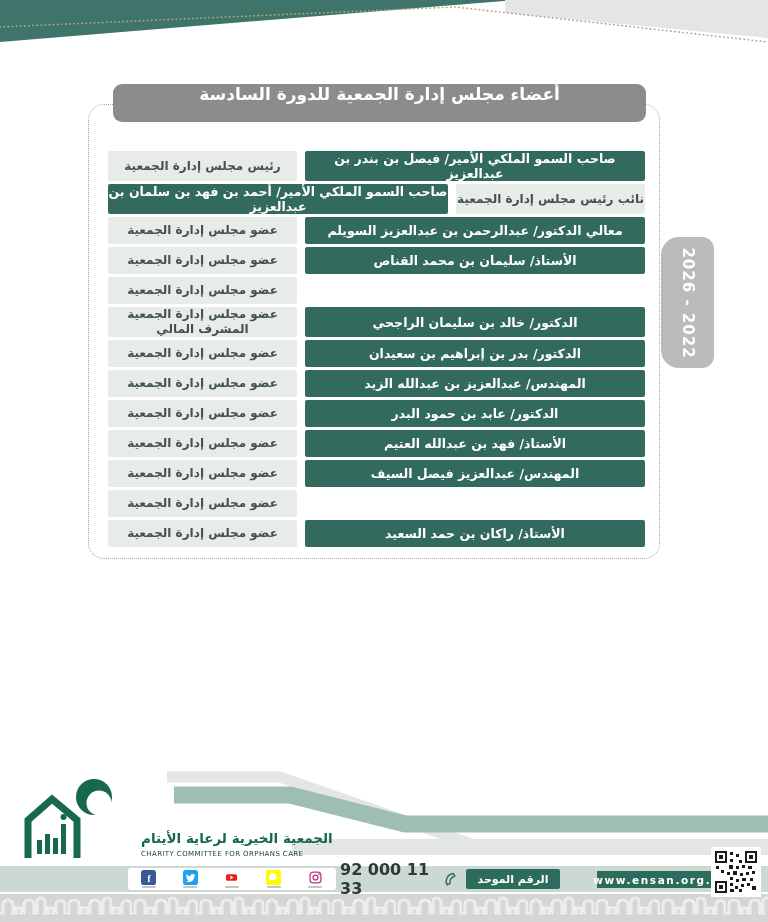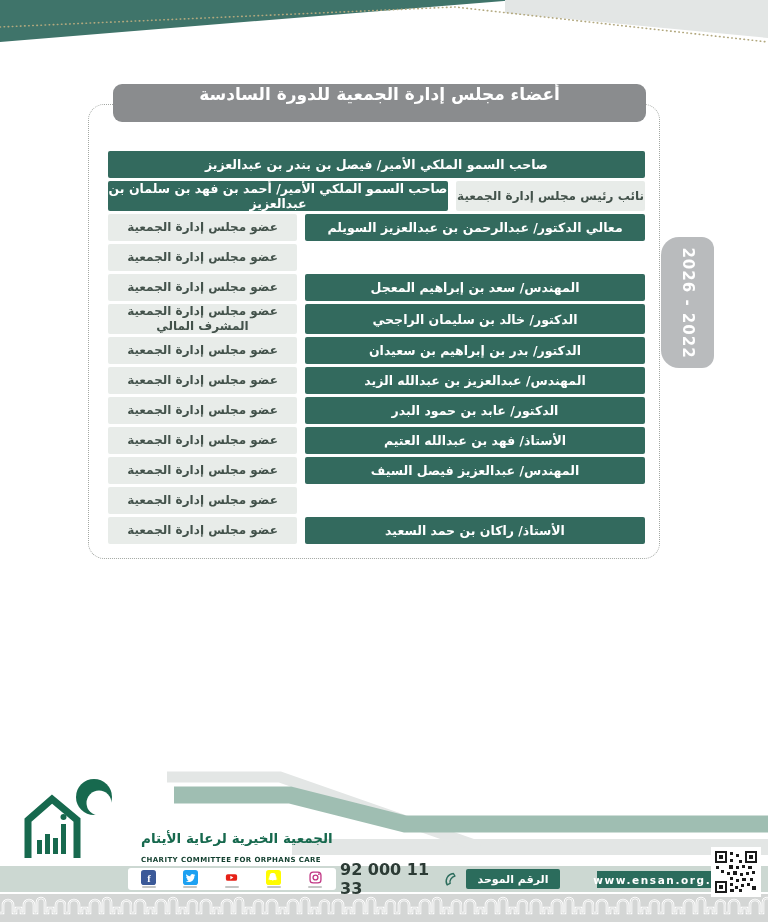--- a/index.html
+++ b/index.html
@@ -35,21 +35,21 @@
   .role2:empty{display:none;}
   .role2{display:block;}
 
   
   .footer-deco{position:absolute;left:0;top:770px;width:768px;height:95px;}
 
   
   .logo{position:absolute;left:6px;top:772px;width:130px;height:92px;z-index:4;}
   .org-names{position:absolute;left:141px;top:830px;width:230px;z-index:4;}
   .org-ar{color:#17694e;font-size:13.5px;font-weight:bold;direction:rtl;text-align:left;white-space:nowrap;}
-  .org-en{color:#123f2e;font-size:7px;font-weight:bold;letter-spacing:.4px;margin-top:10px;white-space:nowrap;}
+  .org-en{color:#123f2e;font-size:7px;font-weight:normal;letter-spacing:.4px;margin-top:4px;white-space:nowrap;}
 
   
   .footer-bar{position:absolute;left:0;top:866px;width:768px;height:26px;background:#ccd8d2;z-index:3;}
   .social-box{position:absolute;left:128px;top:2px;width:208px;height:22px;background:#ffffff;border-radius:3px;
     display:flex;align-items:flex-start;justify-content:space-around;padding-top:2px;box-sizing:border-box;}
   .social{display:flex;flex-direction:column;align-items:center;gap:1px;cursor:pointer;}
   .social .handle-bar{width:14px;height:2px;background:#c4c6c5;border-radius:1px;}
   .phone-number{position:absolute;left:340px;top:0;width:96px;height:26px;display:flex;align-items:center;justify-content:center;
     color:#2c3b35;font-size:16px;font-weight:bold;direction:ltr;}
   .handset{position:absolute;left:442px;top:4px;}
@@ -83,20 +83,24 @@
   <div class="title-bar">
     <span>أعضاء مجلس إدارة الجمعية للدورة السادسة</span>
   </div>
 
   <div class="term-tab">
     <span>2026 - 2022</span>
   </div>
 
   <div class="board">
     <div class="row">
+      <div class="cell role">
+        <span>رئيس مجلس إدارة الجمعية</span>
+
+      </div>
       <div class="cell name">صاحب السمو الملكي الأمير/ فيصل بن بندر بن عبدالعزيز</div>
     </div>
 
     <div class="row">
       <div class="cell name">صاحب السمو الملكي الأمير/ أحمد بن فهد بن سلمان بن عبدالعزيز</div>
       <div class="cell role">
         <span>نائب رئيس مجلس إدارة الجمعية</span>
 
       </div>
     </div>
@@ -107,28 +111,28 @@
 
       </div>
       <div class="cell name">معالي الدكتور/ عبدالرحمن بن عبدالعزيز السويلم</div>
     </div>
 
     <div class="row">
       <div class="cell role">
         <span>عضو مجلس إدارة الجمعية</span>
 
       </div>
-    </div>
-
-    <div class="row">
-      <div class="cell role">
-        <span>عضو مجلس إدارة الجمعية</span>
-
-      </div>
-      <div class="cell name">المهندس/ سعد بن إبراهيم المعجل</div>
+      <div class="cell name">الأستاذ/ سليمان بن محمد القناص</div>
+    </div>
+
+    <div class="row">
+      <div class="cell role">
+        <span>عضو مجلس إدارة الجمعية</span>
+
+      </div>
     </div>
 
     <div class="row">
       <div class="cell role">
         <span>عضو مجلس إدارة الجمعية</span>
         <span class="role2">المشرف المالي</span>
       </div>
       <div class="cell name">الدكتور/ خالد بن سليمان الراجحي</div>
     </div>
 

